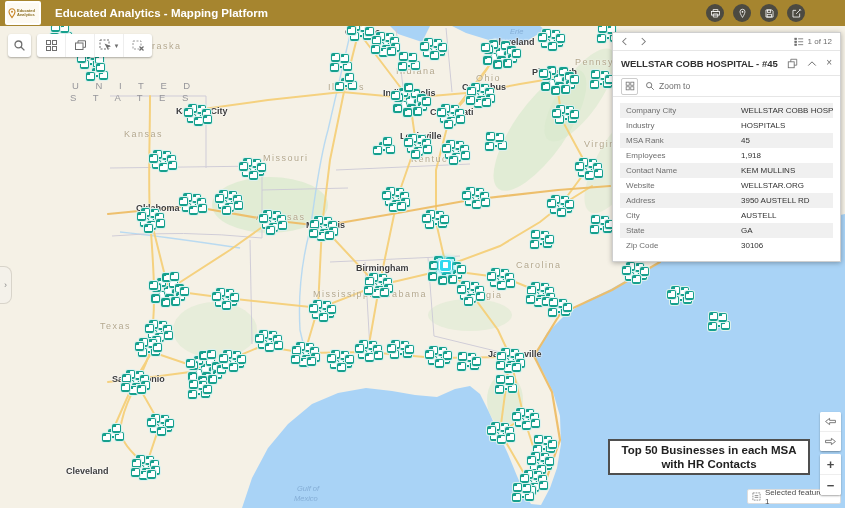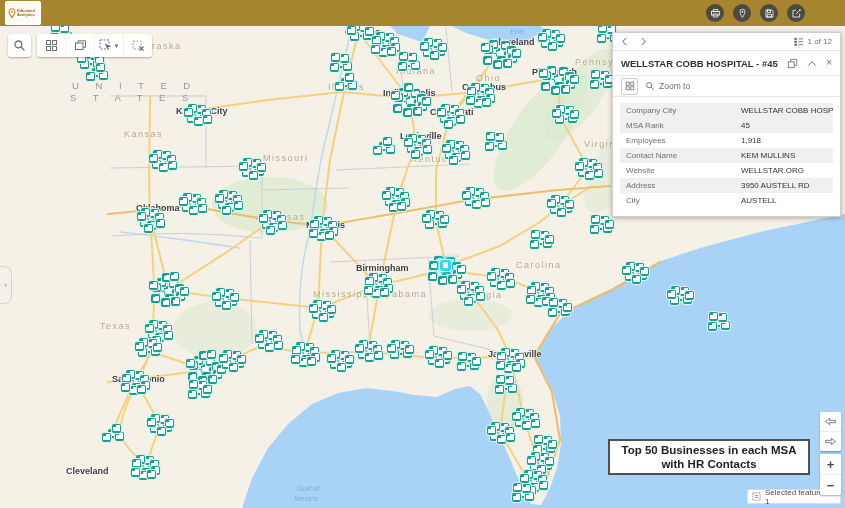--- a/index.html
+++ b/index.html
@@ -954,20 +954,24 @@
               <path d="M8 8l3.4 3.4" stroke="#6e6e6e" stroke-width="1.2"></path>
             </svg>
           <span>Zoom to</span>
         </span>
       </div>
       <div class="pop-table" id="pop-table">
           <div class="frow odd">
             <div class="fl">Company City</div>
             <div class="fv">WELLSTAR COBB HOSPITAL</div>
           </div>
+          <div class="frow">
+            <div class="fl">Industry</div>
+            <div class="fv">HOSPITALS</div>
+          </div>
           <div class="frow odd">
             <div class="fl">MSA Rank</div>
             <div class="fv">45</div>
           </div>
           <div class="frow">
             <div class="fl">Employees</div>
             <div class="fv">1,918</div>
           </div>
           <div class="frow odd">
             <div class="fl">Contact Name</div>
@@ -978,35 +982,44 @@
             <div class="fv">WELLSTAR.ORG</div>
           </div>
           <div class="frow odd">
             <div class="fl">Address</div>
             <div class="fv">3950 AUSTELL RD</div>
           </div>
           <div class="frow">
             <div class="fl">City</div>
             <div class="fv">AUSTELL</div>
           </div>
+          <div class="frow odd">
+            <div class="fl">State</div>
+            <div class="fv">GA</div>
+          </div>
+          <div class="frow">
+            <div class="fl">Zip Code</div>
+            <div class="fv">30106</div>
+          </div>
         </div>
     </div>
   </div>
 
   <div class="header">
     <div class="logo">
       <svg width="8" height="11" viewBox="0 0 8 11">
           <path d="M4 .8a3 3 0 0 1 3 3C7 6 4 9.6 4 9.6S1 6 1 3.8a3 3 0 0 1 3-3z" fill="none" stroke="#c8862a" stroke-width="1.1"></path>
           <circle cx="4" cy="3.8" r="1" fill="#c8862a"></circle>
         </svg>
       <div class="logo-text">
         <div>Educated</div>
         <div>Analytics</div>
       </div>
     </div>
+    <span class="h-title">Educated Analytics - Mapping Platform</span>
     <div class="h-actions" id="h-actions">
         <div class="icon-circle">
           <svg viewBox="0 0 14 14">
             <g fill="none" stroke="#fff">
               <path d="M4 4.5h6v-2.5H4z"></path>
               <rect x="2" y="4.5" width="10" height="4.5"></rect>
               <path d="M4.2 7.5h5.6v4H4.2z"></path>
             </g>
           </svg>
         </div>

